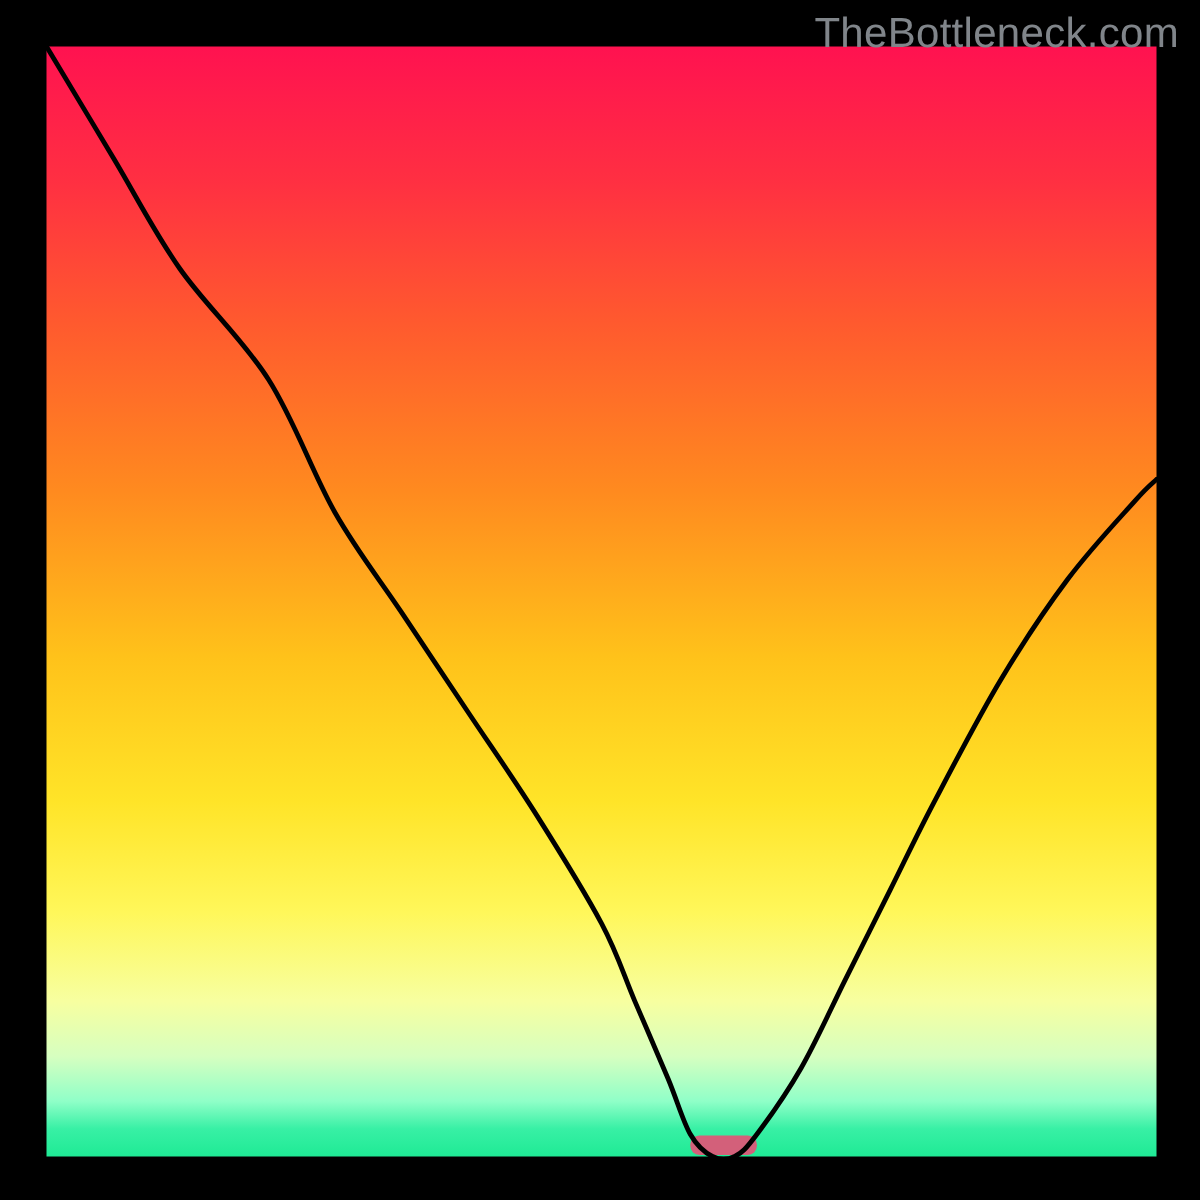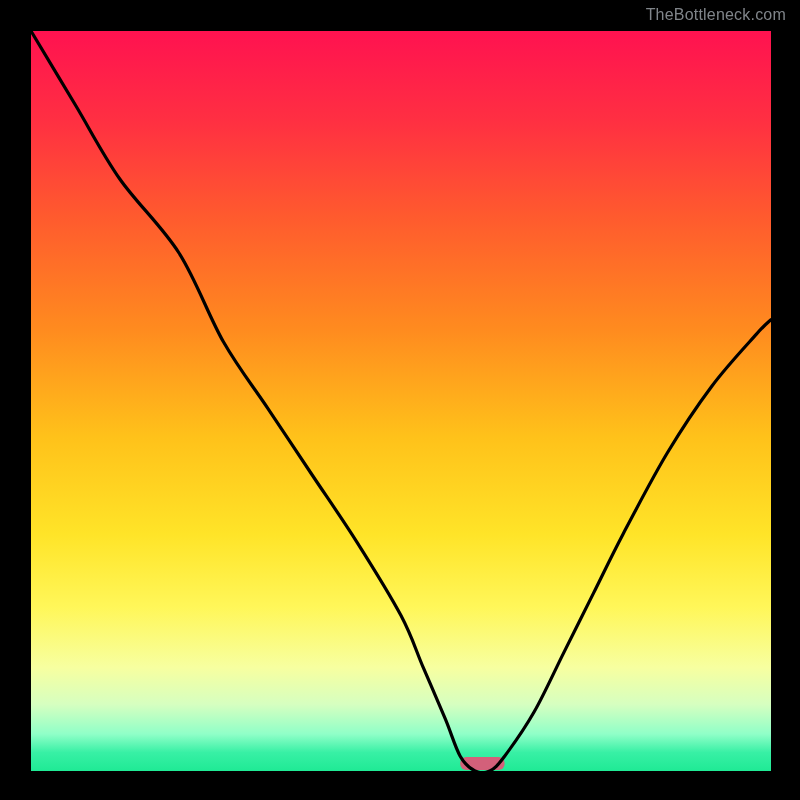--- a/index.html
+++ b/index.html
@@ -14,21 +14,21 @@
     position: relative;
     width: 800px;
     height: 800px;
     background: #000;
   }
   .watermark {
     position: absolute;
     top: 6px;
     right: 14px;
     font-family: Arial, Helvetica, sans-serif;
-    font-size: 16px;
+    font-size: 28px;
     font-weight: 500;
     color: #80858a;
     letter-spacing: 0.2px;
   }
   svg {
     display: block;
   }
 </style>
 </head>
 <body>

